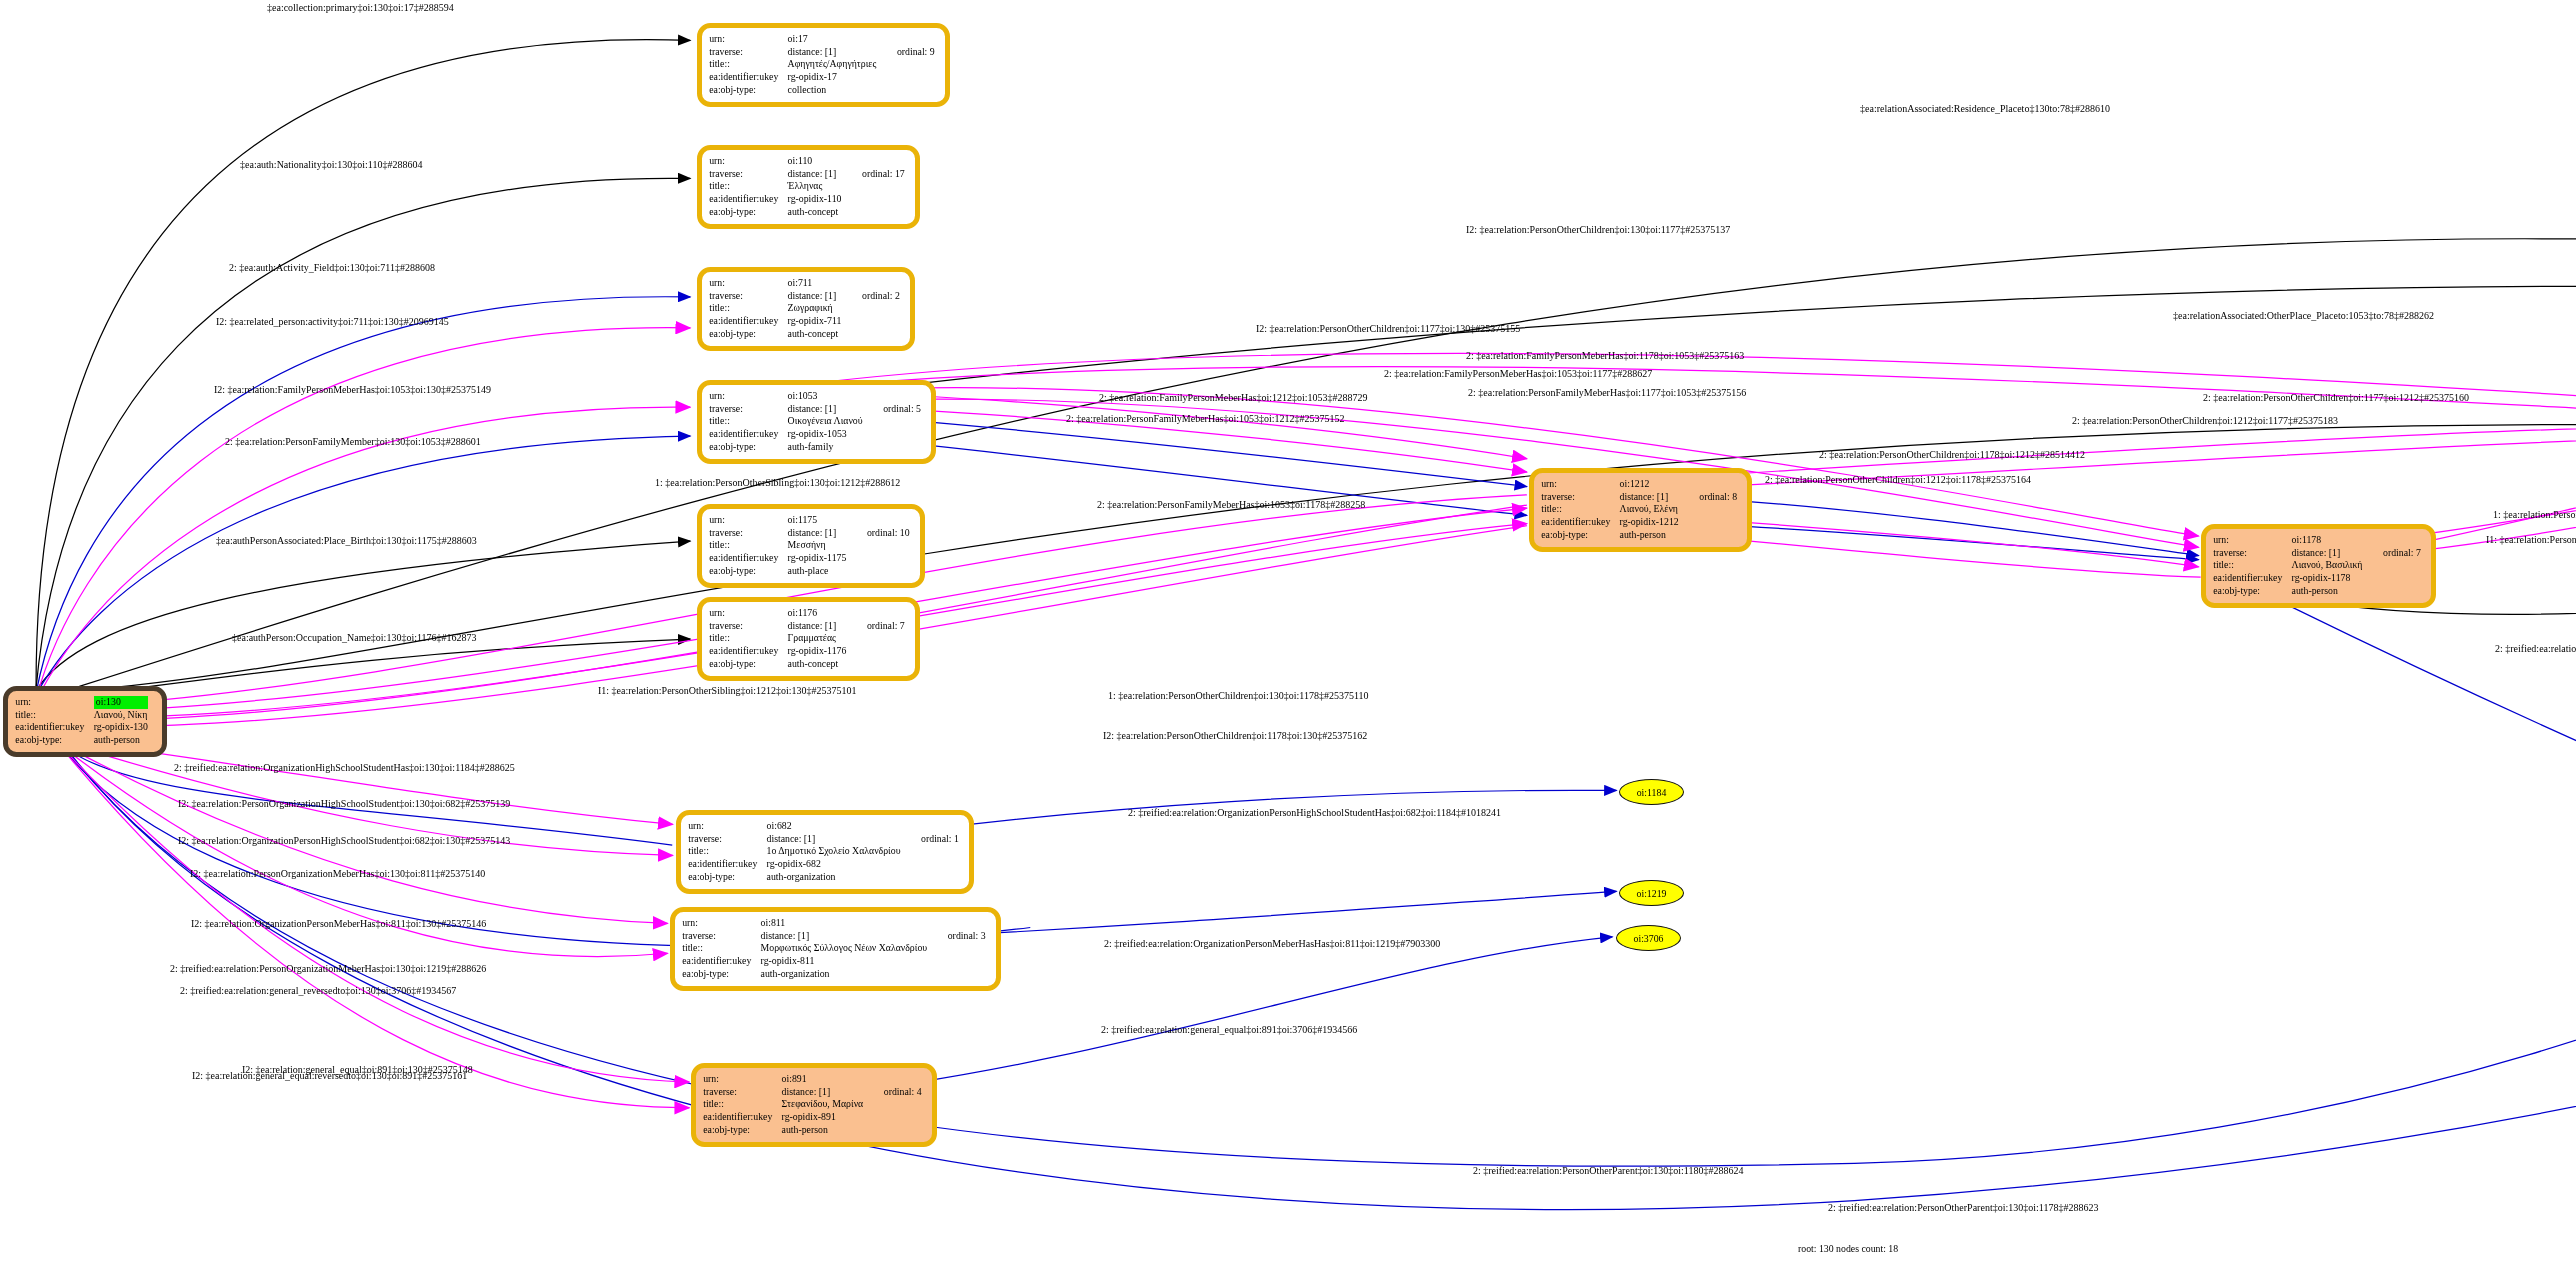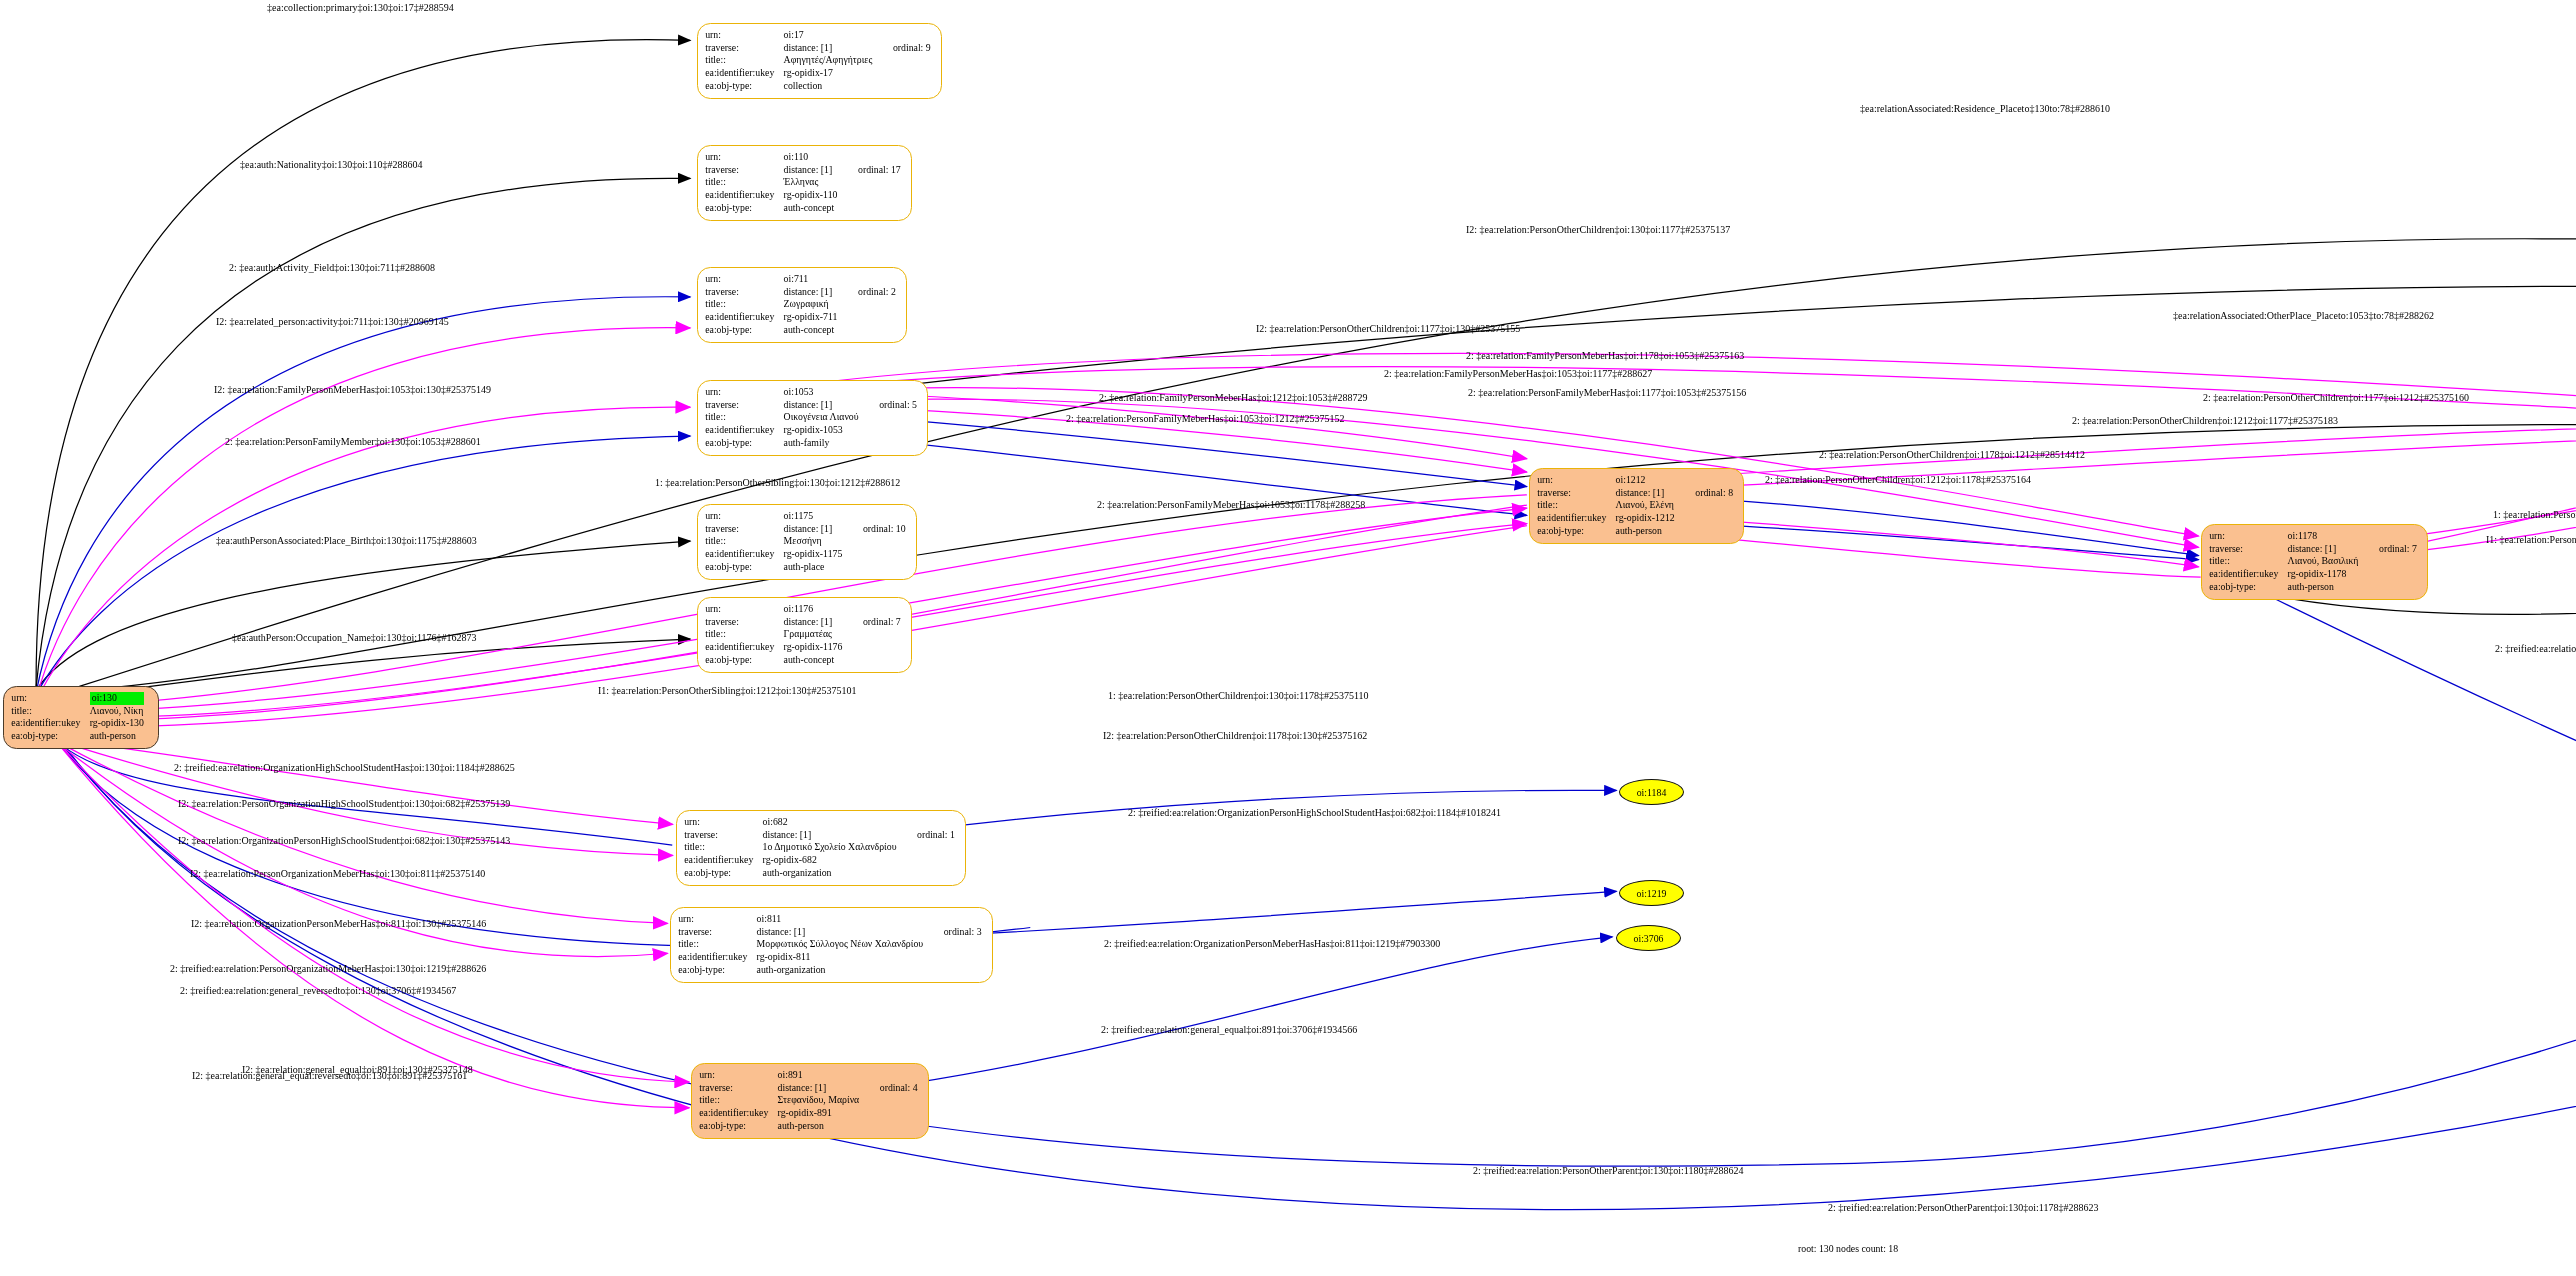--- a/index.html
+++ b/index.html
@@ -1,19 +1,19 @@
 <!DOCTYPE html>
 <html style="font-size:8.2px"><head>
 <meta charset="utf-8">
 <style>
   html,body{margin:0;padding:0;background:#ffffff;}
   body{font-family:"Liberation Serif",serif;}
   #canvas{position:relative;width:3744px;height:1277px;background:#fff;overflow:hidden;}
   svg#edges{position:absolute;left:0;top:0;width:3744px;height:1277px;pointer-events:none;}
-  .node{position:absolute;border:1px solid #eab308;border-radius:13.4px;background:#ffffff;
+  .node{position:absolute;border:5px solid #eab308;border-radius:13.4px;background:#ffffff;
         box-sizing:border-box;padding:4.6px 7.2px;}
   .node.person{background:#FAC090;}
   .node.focus{background:#FAC090;border-color:#4a3b2a;}
   .node table{border-collapse:collapse;font-size:9.8px;line-height:1.32;color:#000;}
   .node td{padding:0 3.1px 0 0;white-space:nowrap;vertical-align:top;}
   .node td.k{padding-right:9.3px;}
   .node td.v{padding-right:7.2px;}
   .node td.ord{padding-left:13.4px;}
   .hl{background:#00ef00;display:block;padding:0 2.1px;}
   .ell{position:absolute;background:#ffff00;border:1px solid #111;border-radius:50%;

